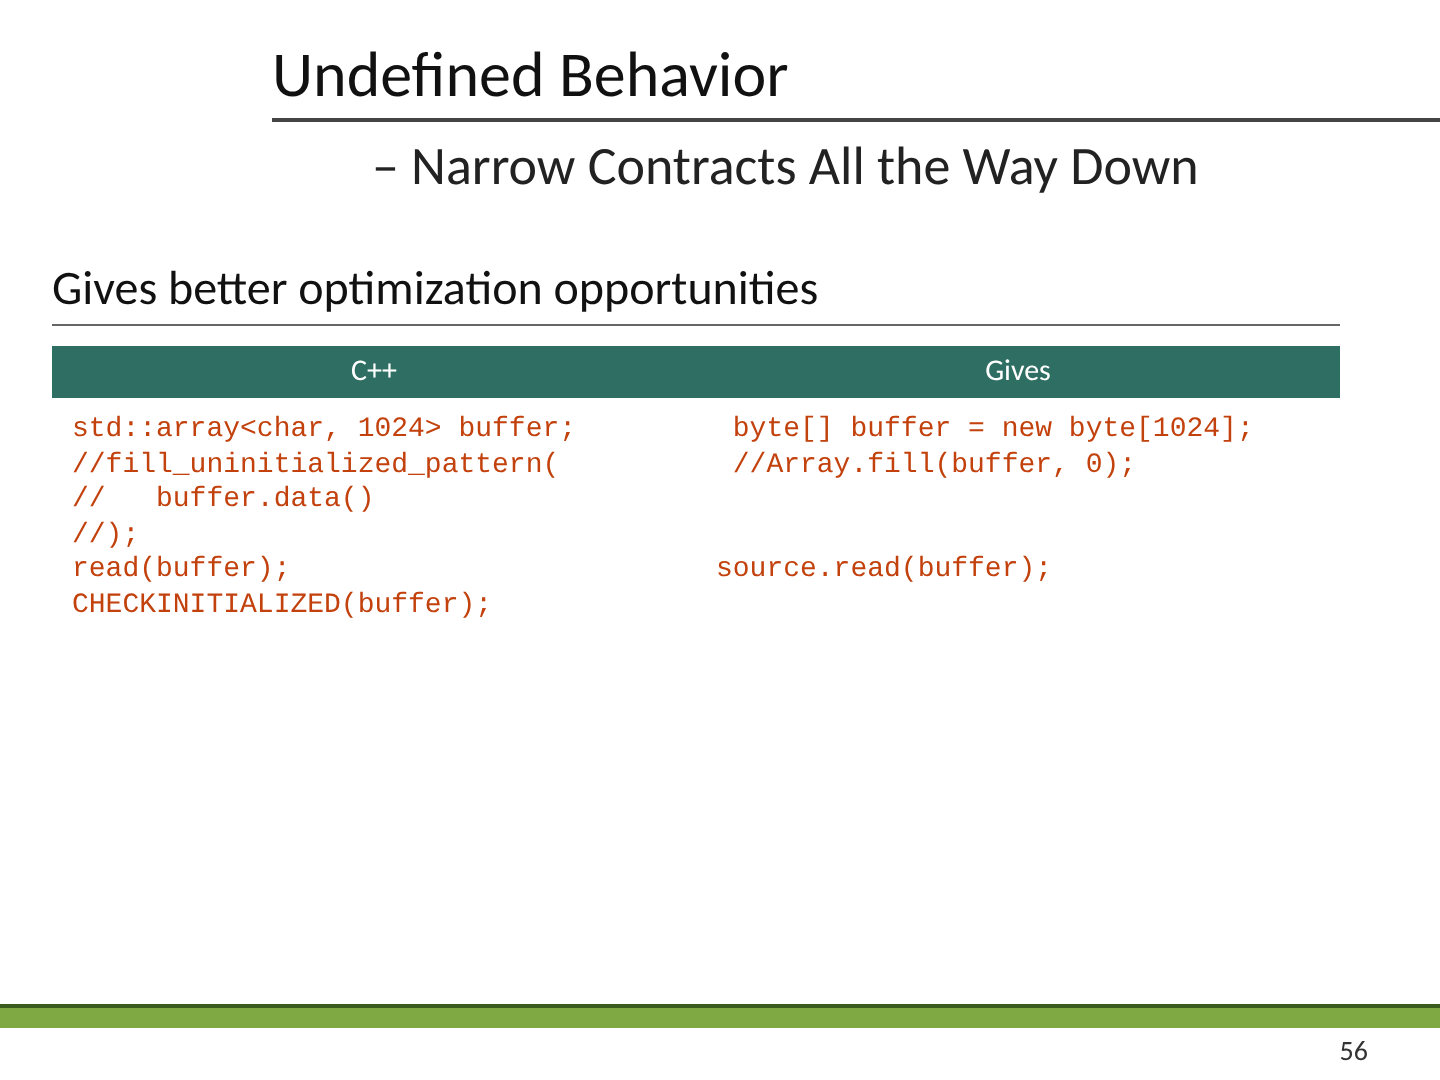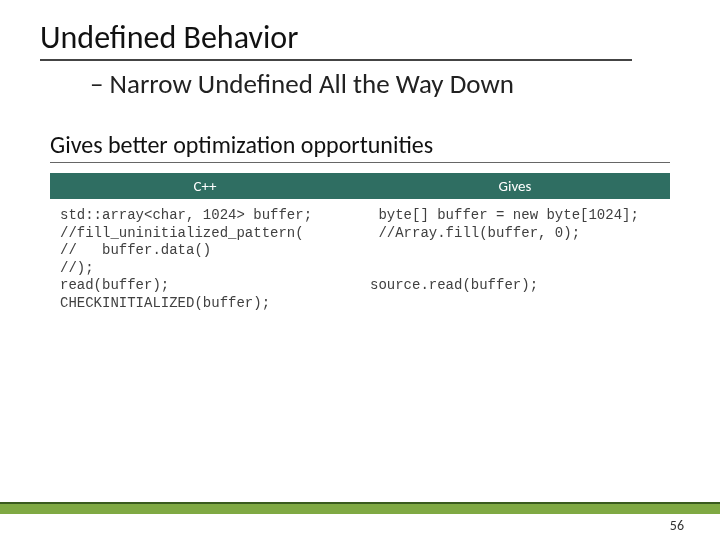--- a/index.html
+++ b/index.html
@@ -1,43 +1,43 @@
 <!DOCTYPE html>
 <html><head>
 <meta charset="utf-8">
 <style>
   * { margin: 0; padding: 0; box-sizing: border-box; }
   html, body { width: 720px; height: 540px; font-family: "Gill Sans", "Segoe UI", Calibri, sans-serif; }
   body { position: relative; background: #fff; }
 
-  .title-block { padding: 18px 60px 0 40px; }
+  .title-block { padding: 18px 60px 0 92px; margin-left: 44px; }
   .title { font-size: 32px; font-weight: 400; color: #111; border-bottom: 2px solid #444; padding-bottom: 2px; display: inline-block; }
   .title-bar { height: 2px; background: #444; margin-top: -2px; width: 592px; }
   .subtitle { font-size: 27px; font-weight: 400; color: #222; margin: 6px 0 0 50px; }
 
-  .section { padding: 30px 50px 0 50px; }
+  .section { padding: 30px 50px 0 26px; }
   .section h2 { font-size: 24px; font-weight: 400; color: #111; border-bottom: 1.5px solid #666; padding-bottom: 3px; margin-bottom: 10px; }
 
   table.grid { width: 100%; border-collapse: collapse; table-layout: fixed; }
   table.grid th { background: #2f6e62; color: #fff; font-weight: 400; font-size: 15px; padding: 4px 0; text-align: center; font-family: "Gill Sans","Segoe UI",Calibri,sans-serif; }
   table.grid td { vertical-align: top; padding: 8px 10px; font-size: 14px; }
-  td.code { font-family: "Courier New", monospace; font-size: 14px; white-space: pre; color: #404040; line-height: 1.25; margin-top: 16px; }
+  td.code { font-family: "Courier New", monospace; font-size: 14px; white-space: pre; color: #c2410c; line-height: 1.25; margin-top: 16px; }
   td.bullets ul { list-style: disc; padding-left: 18px; }
   td.bullets li { font-size: 15px; line-height: 1.3; margin-bottom: 2px; }
 
   .footer-bar { position: absolute; left: 0; bottom: 26px; width: 100%; height: 12px; background: #7fa943; border-top: 2px solid #3a5b1e; }
   .pagenum { position: absolute; right: 36px; bottom: 6px; font-size: 14px; color: #333; }
 </style>
 </head>
 <body>
 
 <div class="title-block">
   <div class="title">Undefined Behavior</div>
   <div class="title-bar"></div>
-  <div class="subtitle">– Narrow Undefined All the Way Down</div>
+  <div class="subtitle">– Narrow Contracts All the Way Down</div>
 </div>
 
 <div class="section">
   <h2>Gives better optimization opportunities</h2>
 
   <table class="grid">
     <tbody>
         <tr>
       <th>C++</th>
       <th>Gives</th>

